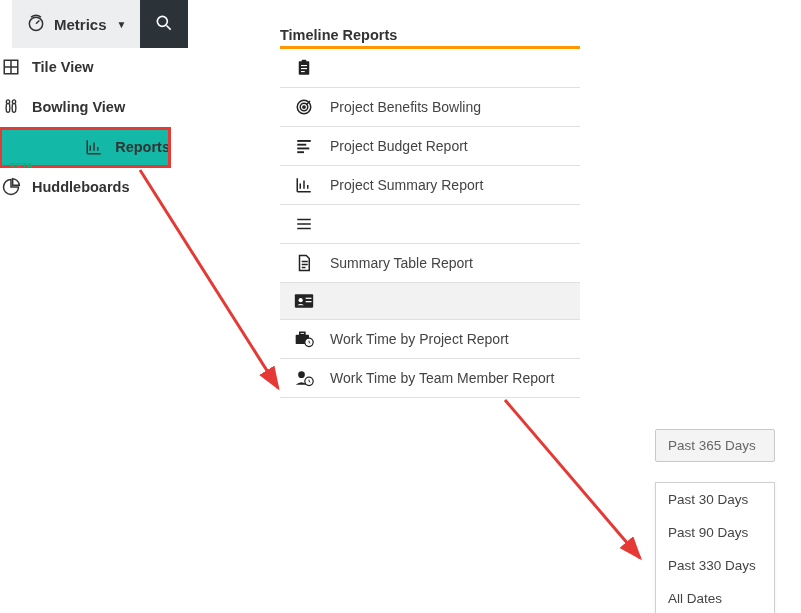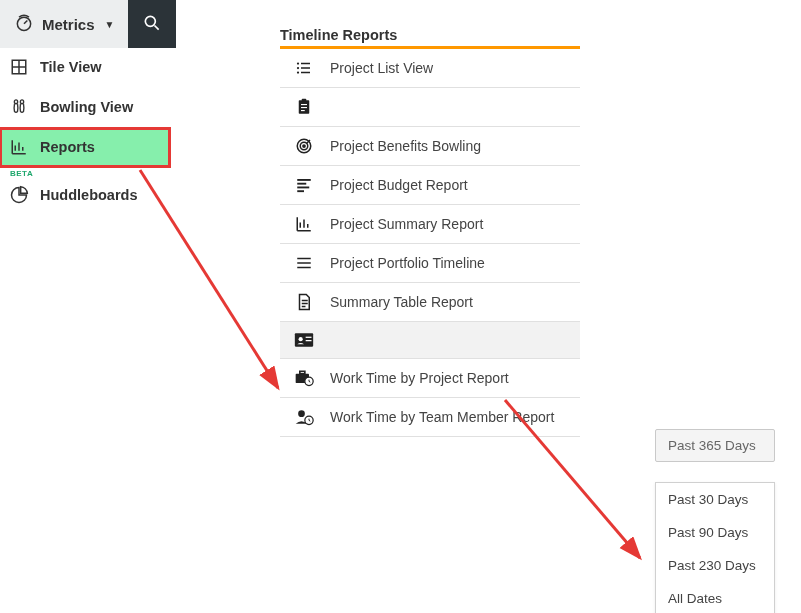--- a/index.html
+++ b/index.html
@@ -10,20 +10,21 @@
       background: #fff;
       width: 801px;
       height: 613px;
       position: relative;
       overflow: hidden;
     }
     .topbar {
       display: flex;
       align-items: stretch;
       height: 48px;
+      padding-left: 12px;
     }
     .metrics-btn {
       display: flex;
       align-items: center;
       gap: 8px;
       padding: 0 14px;
       background: #eceeef;
       cursor: pointer;
       font-weight: 600;
       font-size: 15px;
@@ -44,32 +45,33 @@
     .sidebar {
       position: absolute;
       left: 0;
       top: 48px;
       width: 170px;
     }
     .sidebar-item {
       display: flex;
       align-items: center;
       gap: 10px;
-      padding: 10px 8px;
+      padding: 10px 0;
       cursor: pointer;
       font-weight: 600;
       font-size: 14.5px;
       color: #333;
       border-bottom: 1px solid transparent;
       position: relative;
     }
     .sidebar-item.highlighted {
       outline: 3px solid #e53935;
       outline-offset: -2px;
-      background: #86efac;
+      background: #14b8a6;
+      justify-content: flex-end;
     }
     .sidebar-item .icon-slot {
       width: 22px;
       display: flex;
       justify-content: center;
     }
     .beta-tag {
       position: absolute;
       top: -6px;
       left: 10px;
@@ -202,48 +204,35 @@
       <svg width="18" height="18" viewBox="0 0 24 24" fill="none" stroke="#333" stroke-width="2">
         <line x1="3" y1="3" x2="3" y2="21"></line>
         <line x1="3" y1="21" x2="21" y2="21"></line>
         <line x1="7" y1="17" x2="7" y2="10"></line>
         <line x1="12" y1="17" x2="12" y2="6"></line>
         <line x1="17" y1="17" x2="17" y2="12"></line>
       </svg>
     </span>
     <span>Reports</span>
   </div>
-  <div class="sidebar-item" style="margin-top:8px;">
+  <div class="sidebar-item" style="">
     <span class="beta-tag">BETA</span>
     <span class="icon-slot">
       <svg width="20" height="20" viewBox="0 0 24 24" fill="none" stroke="#333" stroke-width="1.8">
         <path d="M12 3 a9 9 0 1 0 9 9 h-9 z"></path>
         <path d="M14 2 a9 9 0 0 1 8 8 h-8 z"></path>
       </svg>
     </span>
     <span>Huddleboards</span>
   </div>
 </div>
 
 <div class="section-header">Timeline Reports</div>
 
 <div class="report-list">
-  <div class="report-item">
-    <span class="ri-icon">
-      <svg width="18" height="18" viewBox="0 0 24 24" fill="#222">
-          <circle cx="4" cy="6" r="1.5"></circle>
-          <rect x="8" y="5" width="12" height="2"></rect>
-          <circle cx="4" cy="12" r="1.5"></circle>
-          <rect x="8" y="11" width="12" height="2"></rect>
-          <circle cx="4" cy="18" r="1.5"></circle>
-          <rect x="8" y="17" width="12" height="2"></rect>
-        </svg>
-    </span>
-    <span>Project List View</span>
-  </div>
   <div class="report-item">
     <span class="ri-icon">
       <svg width="18" height="18" viewBox="0 0 24 24" fill="#222">
           <rect x="5" y="3" width="14" height="18" rx="1"></rect>
           <rect x="9" y="1" width="6" height="4" rx="1" fill="#222"></rect>
           <rect x="8" y="8" width="8" height="1.5" fill="#fff"></rect>
           <rect x="8" y="12" width="8" height="1.5" fill="#fff"></rect>
           <rect x="8" y="16" width="5" height="1.5" fill="#fff"></rect>
         </svg>
     </span>
@@ -283,21 +272,20 @@
     <span>Project Summary Report</span>
   </div>
   <div class="report-item">
     <span class="ri-icon">
       <svg width="18" height="18" viewBox="0 0 24 24" fill="none" stroke="#222" stroke-width="2">
           <line x1="3" y1="6" x2="21" y2="6"></line>
           <line x1="3" y1="12" x2="21" y2="12"></line>
           <line x1="3" y1="18" x2="21" y2="18"></line>
         </svg>
     </span>
-    <span>Project Portfolio Timeline</span>
   </div>
   <div class="report-item">
     <span class="ri-icon">
       <svg width="18" height="18" viewBox="0 0 24 24" fill="none" stroke="#222" stroke-width="2">
           <path d="M6 2 h9 l4 4 v16 h-13 z"></path>
           <line x1="9" y1="10" x2="17" y2="10"></line>
           <line x1="9" y1="14" x2="17" y2="14"></line>
           <line x1="9" y1="18" x2="14" y2="18"></line>
         </svg>
     </span>
@@ -336,21 +324,21 @@
     </span>
     <span>Work Time by Team Member Report</span>
   </div>
 </div>
 
 <div class="date-filter">
   <div class="date-selected">Past 365 Days</div>
   <div class="date-dropdown">
     <div class="date-option">Past 30 Days</div>
     <div class="date-option">Past 90 Days</div>
-    <div class="date-option">Past 230 Days</div>
+    <div class="date-option">Past 330 Days</div>
     <div class="date-option">All Dates</div>
   </div>
 </div>
 
 <svg class="arrow-svg" style="left:0;top:0;" width="801" height="613">
   <defs>
     <marker id="ah1" markerWidth="10" markerHeight="10" refX="7" refY="3" orient="auto">
       <path d="M0,0 L8,3 L0,6 z" fill="#e53935"></path>
     </marker>
   </defs>

